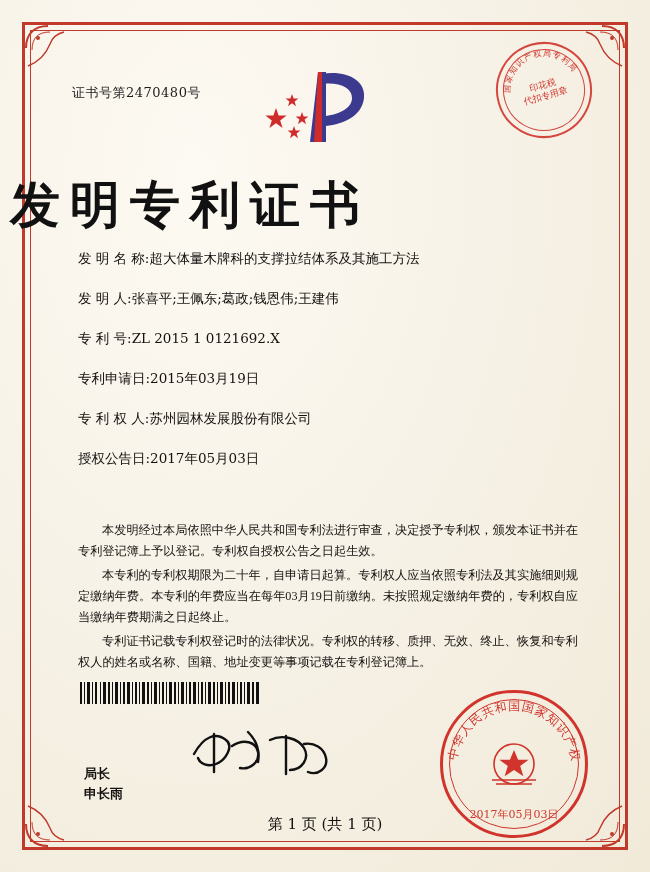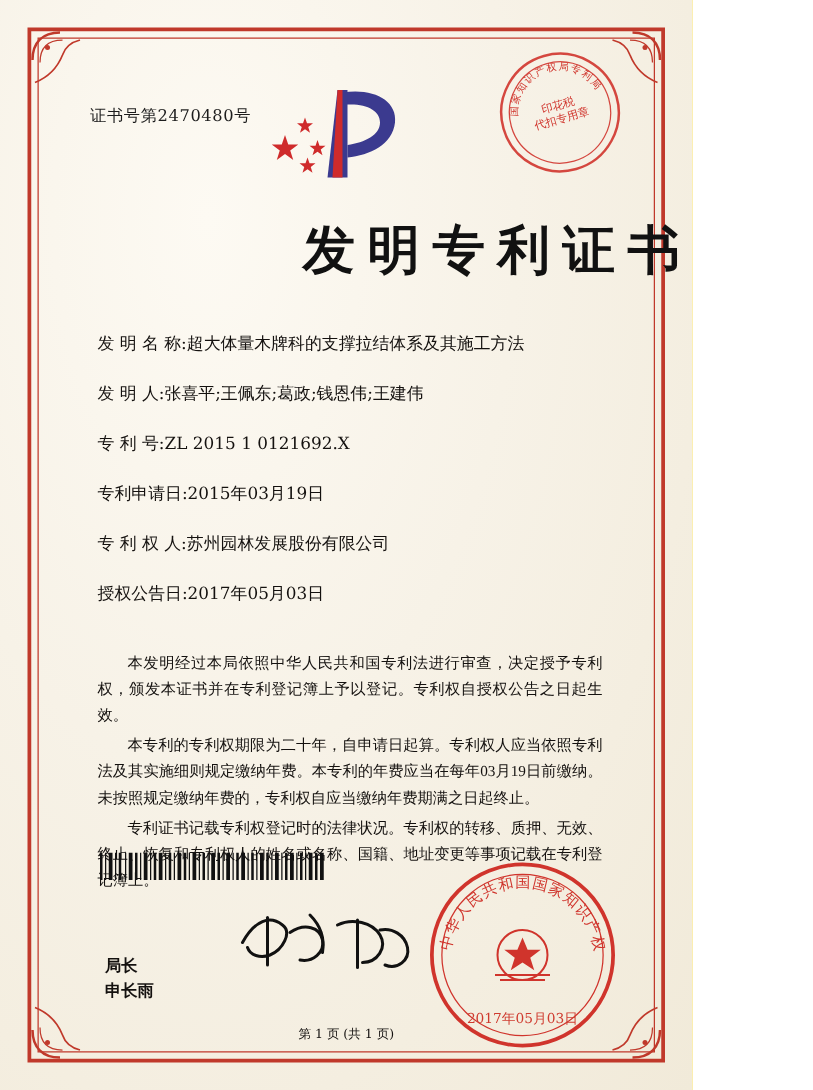--- a/index.html
+++ b/index.html
@@ -5,23 +5,23 @@
   html, body {
     margin: 0;
     padding: 0;
     background: #ffffff;
   }
   body {
     font-family: "DejaVu Sans", sans-serif;
   }
   .page {
     position: relative;
-    width: 554px;
+    width: 650px;
     height: 872px;
-    background: #fde047;
+    background: #bef264;
     overflow: hidden;
   }
   
   .paper-bg {
     position: absolute;
     inset: 0;
     background:
       radial-gradient(ellipse at 30% 20%, #fdfaf3 0%, #f7f2e7 45%, #f1ead9 100%);
   }
   .border-outer {
@@ -100,43 +100,42 @@
     top: 68px;
     transform: translateX(-50%);
     width: 130px;
     height: 86px;
   }
 
   .title {
     position: absolute;
     left: 0; right: 0;
     top: 172px;
-    text-align: right;
+    text-align: left;
     font-family: "DejaVu Serif", serif;
     font-weight: bold;
-    font-size: 42px;
+    font-size: 50px;
     letter-spacing: 10px;
     color: #111111;
     text-indent: 10px;
   }
 
   .fields {
     position: absolute;
     left: 78px;
     top: 250px;
     right: 70px;
   }
   .field-row {
     display: flex;
     align-items: baseline;
     margin-bottom: 22px;
     font-family: "DejaVu Serif", serif;
     font-size: 13.5px;
     color: #14110f;
-    margin-top: 16px;
   }
   .field-label {
     white-space: pre;
     flex: 0 0 auto;
   }
   .field-value {
     flex: 1 1 auto;
   }
 
   .body-text {
@@ -209,21 +208,21 @@
     font-size: 11px;
     font-family: "DejaVu Serif", serif;
   }
 
   .footer {
     position: absolute;
     left: 0; right: 0;
     bottom: 38px;
     text-align: center;
     font-family: "DejaVu Serif", serif;
-    font-size: 10px;
+    font-size: 15px;
     color: #14110f;
   }
 </style>
 </head>
 <body>
 
 <div class="page">
   <div class="paper-bg"></div>
 
   <div class="border-outer"></div>

